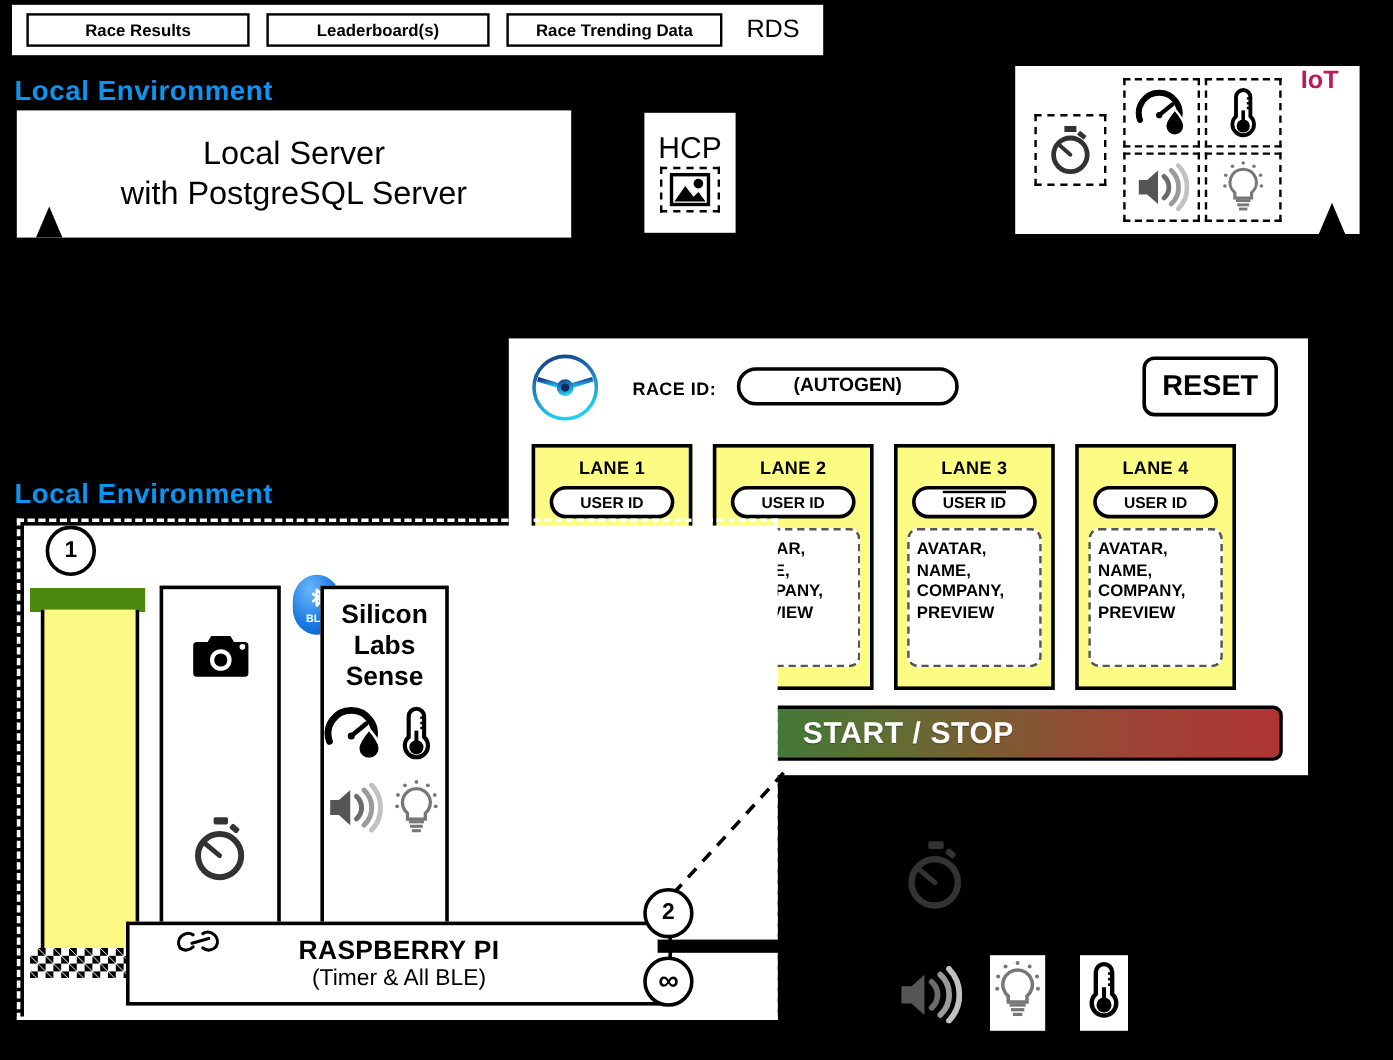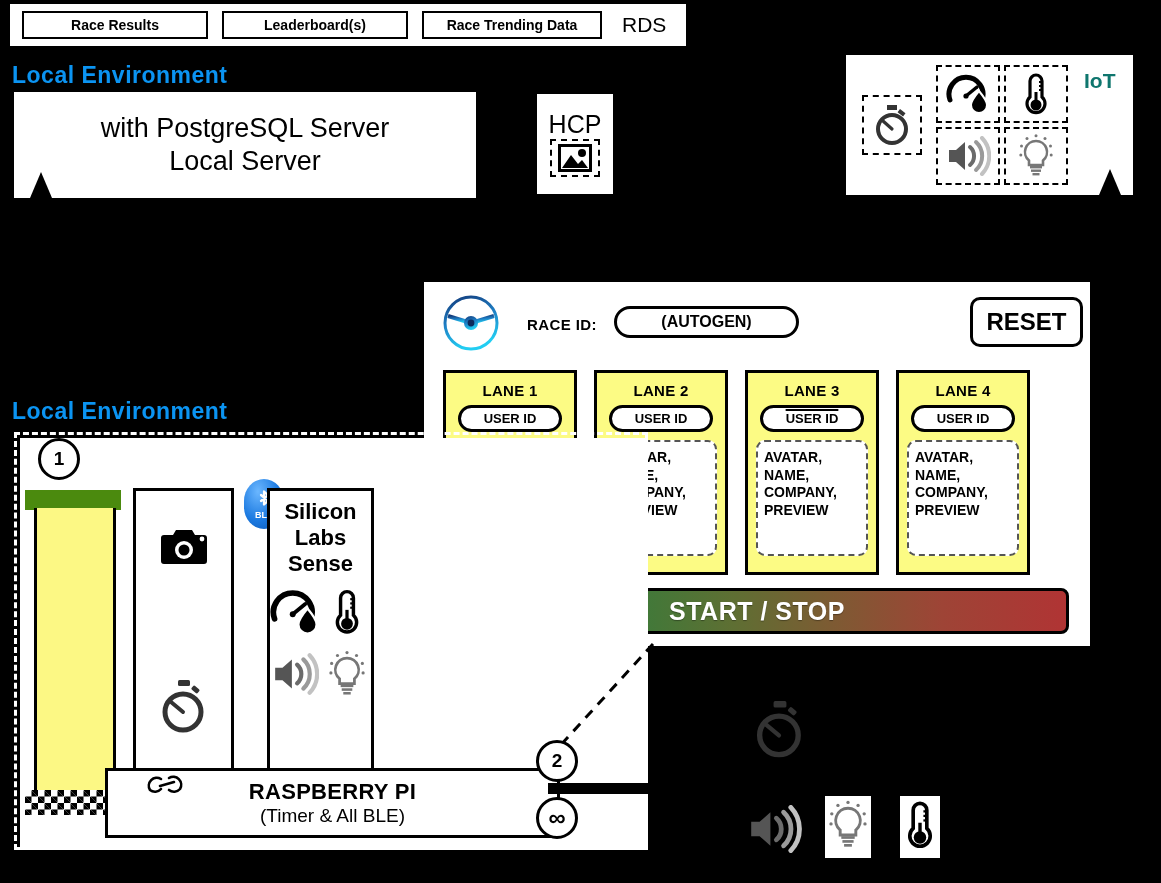--- a/index.html
+++ b/index.html
@@ -60,37 +60,37 @@
   }
   #iot-stopwatch-cell{margin-left:16px;}
   #iot-grid{
     display:grid;grid-template-columns:repeat(2,68px);grid-template-rows:repeat(2,62px);
     margin-left:10px;
   }
   .iot-cell{
     border:2px dashed #000;display:flex;align-items:center;justify-content:center;
     margin:2px;
   }
-  #iot-label{font-size:21px;font-weight:bold;color:#0f766e;margin-left:14px;align-self:flex-start;margin-top:14px;}
+  #iot-label{font-size:21px;font-weight:bold;color:#be185d;margin-left:14px;align-self:flex-start;}
 
   
   #race-panel{
     left:424px;top:282px;width:666px;height:364px;background:#fff;
   }
   #race-header{position:absolute;left:0;top:0;width:100%;height:78px;}
   #steering-wheel{position:absolute;left:18px;top:12px;}
   #race-id-label{position:absolute;left:103px;top:34px;font-size:15px;font-weight:bold;color:#000;letter-spacing:.4px;}
   #race-id-field{
     position:absolute;left:190px;top:24px;width:185px;height:32px;
     border:3px solid #000;border-radius:17px;background:#fff;
     display:flex;align-items:center;justify-content:center;
     font-size:16px;font-weight:bold;color:#000;box-sizing:border-box;
   }
   #reset-button{
-    position:absolute;left:546px;top:15px;width:113px;height:50px;
+    position:absolute;left:528px;top:15px;width:113px;height:50px;
     background:#f5a council;border:3px solid #000;border-radius:10px;
     display:flex;align-items:center;justify-content:center;
     font-size:24px;font-weight:bold;color:#000;box-sizing:border-box;cursor:pointer;
   }
   #lanes-row{position:absolute;left:19px;top:88px;width:628px;display:flex;gap:17px;}
   .lane-card{
     width:134px;height:205px;background:#fcfb84;border:3px solid #000;
     box-sizing:border-box;padding:6px 8px 0 8px;
     display:flex;flex-direction:column;align-items:center;
   }
@@ -201,22 +201,22 @@
 <div class="abs" id="rds-panel">
   <div class="rds-btn" id="rds-btn-0">Race Results</div>
   <div class="rds-btn" id="rds-btn-1">Leaderboard(s)</div>
   <div class="rds-btn" id="rds-btn-2">Race Trending Data</div>
   <div id="rds-label">RDS</div>
 </div>
 
 <div class="abs env-label" id="env-label-top" style="color: rgb(11, 148, 242);">Local Environment</div>
 
 <div class="abs" id="local-server-panel">
+  <div class="ls-line">Local Server</div>
   <div class="ls-line">with PostgreSQL Server</div>
-  <div class="ls-line">Local Server</div>
   <div class="notch" id="ls-notch"></div>
 </div>
 
 <div class="abs" id="hcp-box">
   <div id="hcp-title">HCP</div>
   <div class="dashed-icon">
     <svg width="34" height="28" viewBox="0 0 34 28">
       <rect x="1.5" y="1.5" width="31" height="25" fill="none" stroke="#000" stroke-width="3"></rect>
       <circle cx="24" cy="9" r="4" fill="#000"></circle>
       <path d="M4 24 L13 11 L20 20 L24 16 L30 24 Z" fill="#000"></path>

